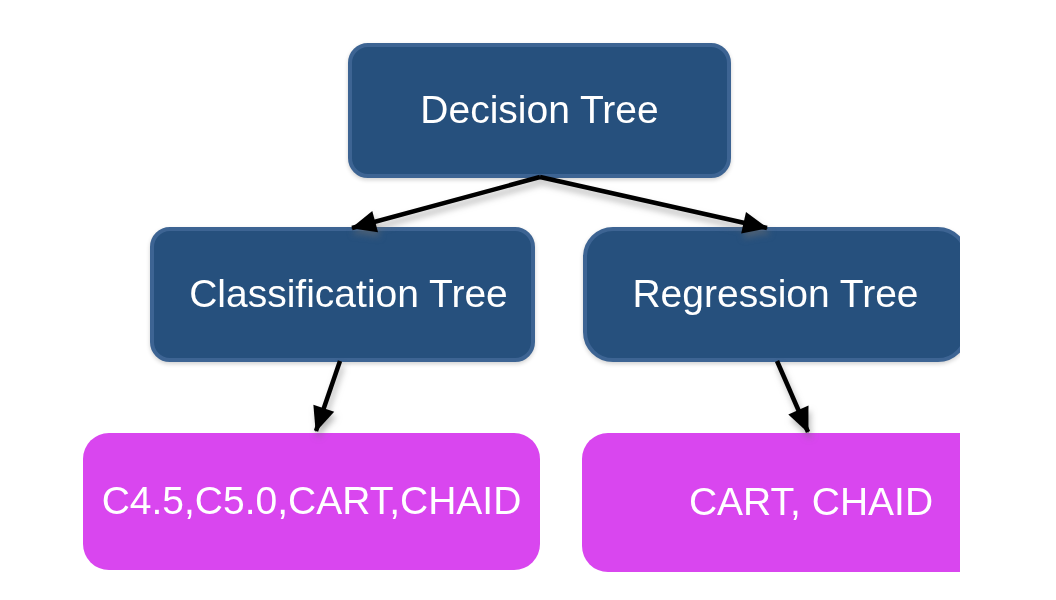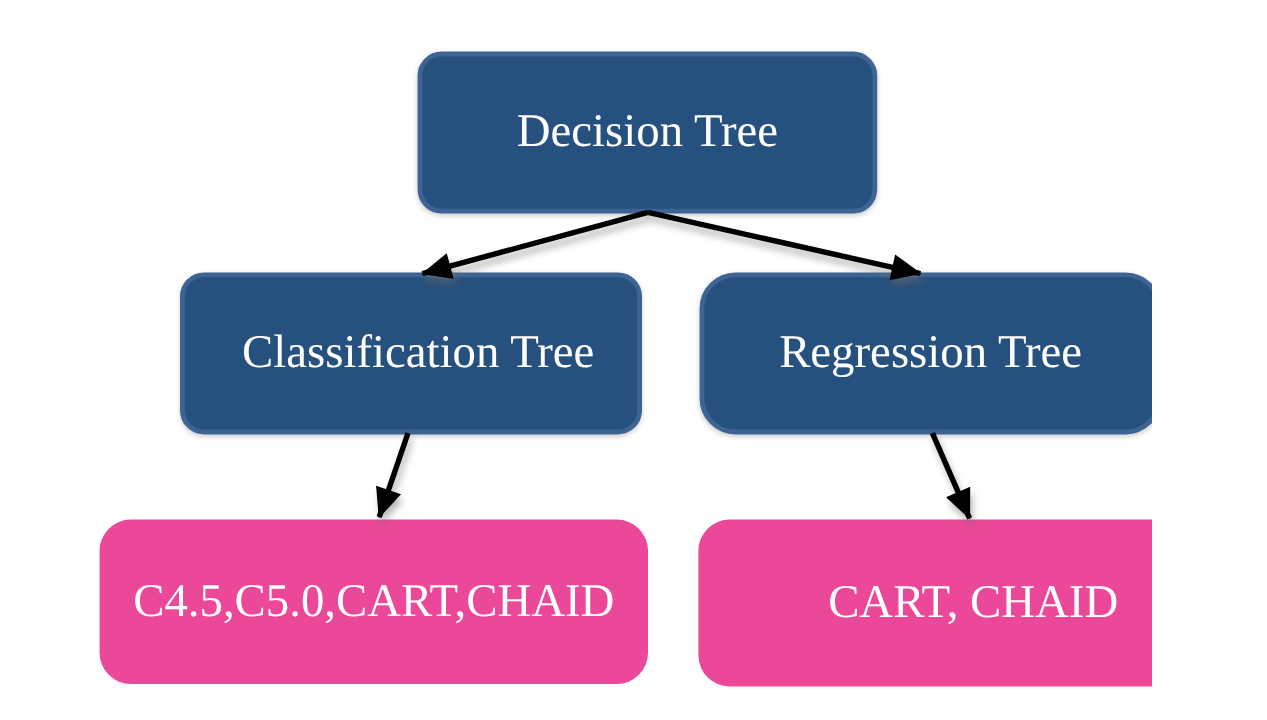--- a/index.html
+++ b/index.html
@@ -6,42 +6,42 @@
     margin: 0;
     padding: 0;
     background: #ffffff;
   }
   .canvas {
     position: relative;
     width: 960px;
     height: 600px;
     background: #ffffff;
     overflow: hidden;
-    font-family: Liberation Serif, serif;
+    font-family: Liberation Sans, sans-serif;
   }
   .node {
     position: absolute;
     box-sizing: border-box;
     display: flex;
     align-items: center;
     justify-content: center;
     color: #ffffff;
     font-size: 39px;
     line-height: 1.1;
     text-align: center;
     white-space: nowrap;
   }
   .node.blue {
     background: #26507D;
     border: 4px solid #3D6493;
     border-radius: 20px;
     box-shadow: 0 2px 4px rgba(0,0,0,0.18);
   }
   .node.dark {
-    background: #ec4899;
+    background: #d946ef;
     border: none;
     border-radius: 26px;
   }
   #node-decision-tree        { left: 348px; top: 43px;  width: 383px; height: 135px; }
   #node-classification-tree  { left: 150px; top: 227px; width: 385px; height: 135px; padding-left: 12px; }
   #node-regression-tree      { left: 583px; top: 227px; width: 385px; height: 135px; border-radius: 30px; }
   #node-classification-algos { left: 83px;  top: 433px; width: 457px; height: 137px; }
   #node-regression-algos     { left: 582px; top: 433px; width: 458px; height: 139px; justify-content: center; }
   .edges-overlay {
     position: absolute;

